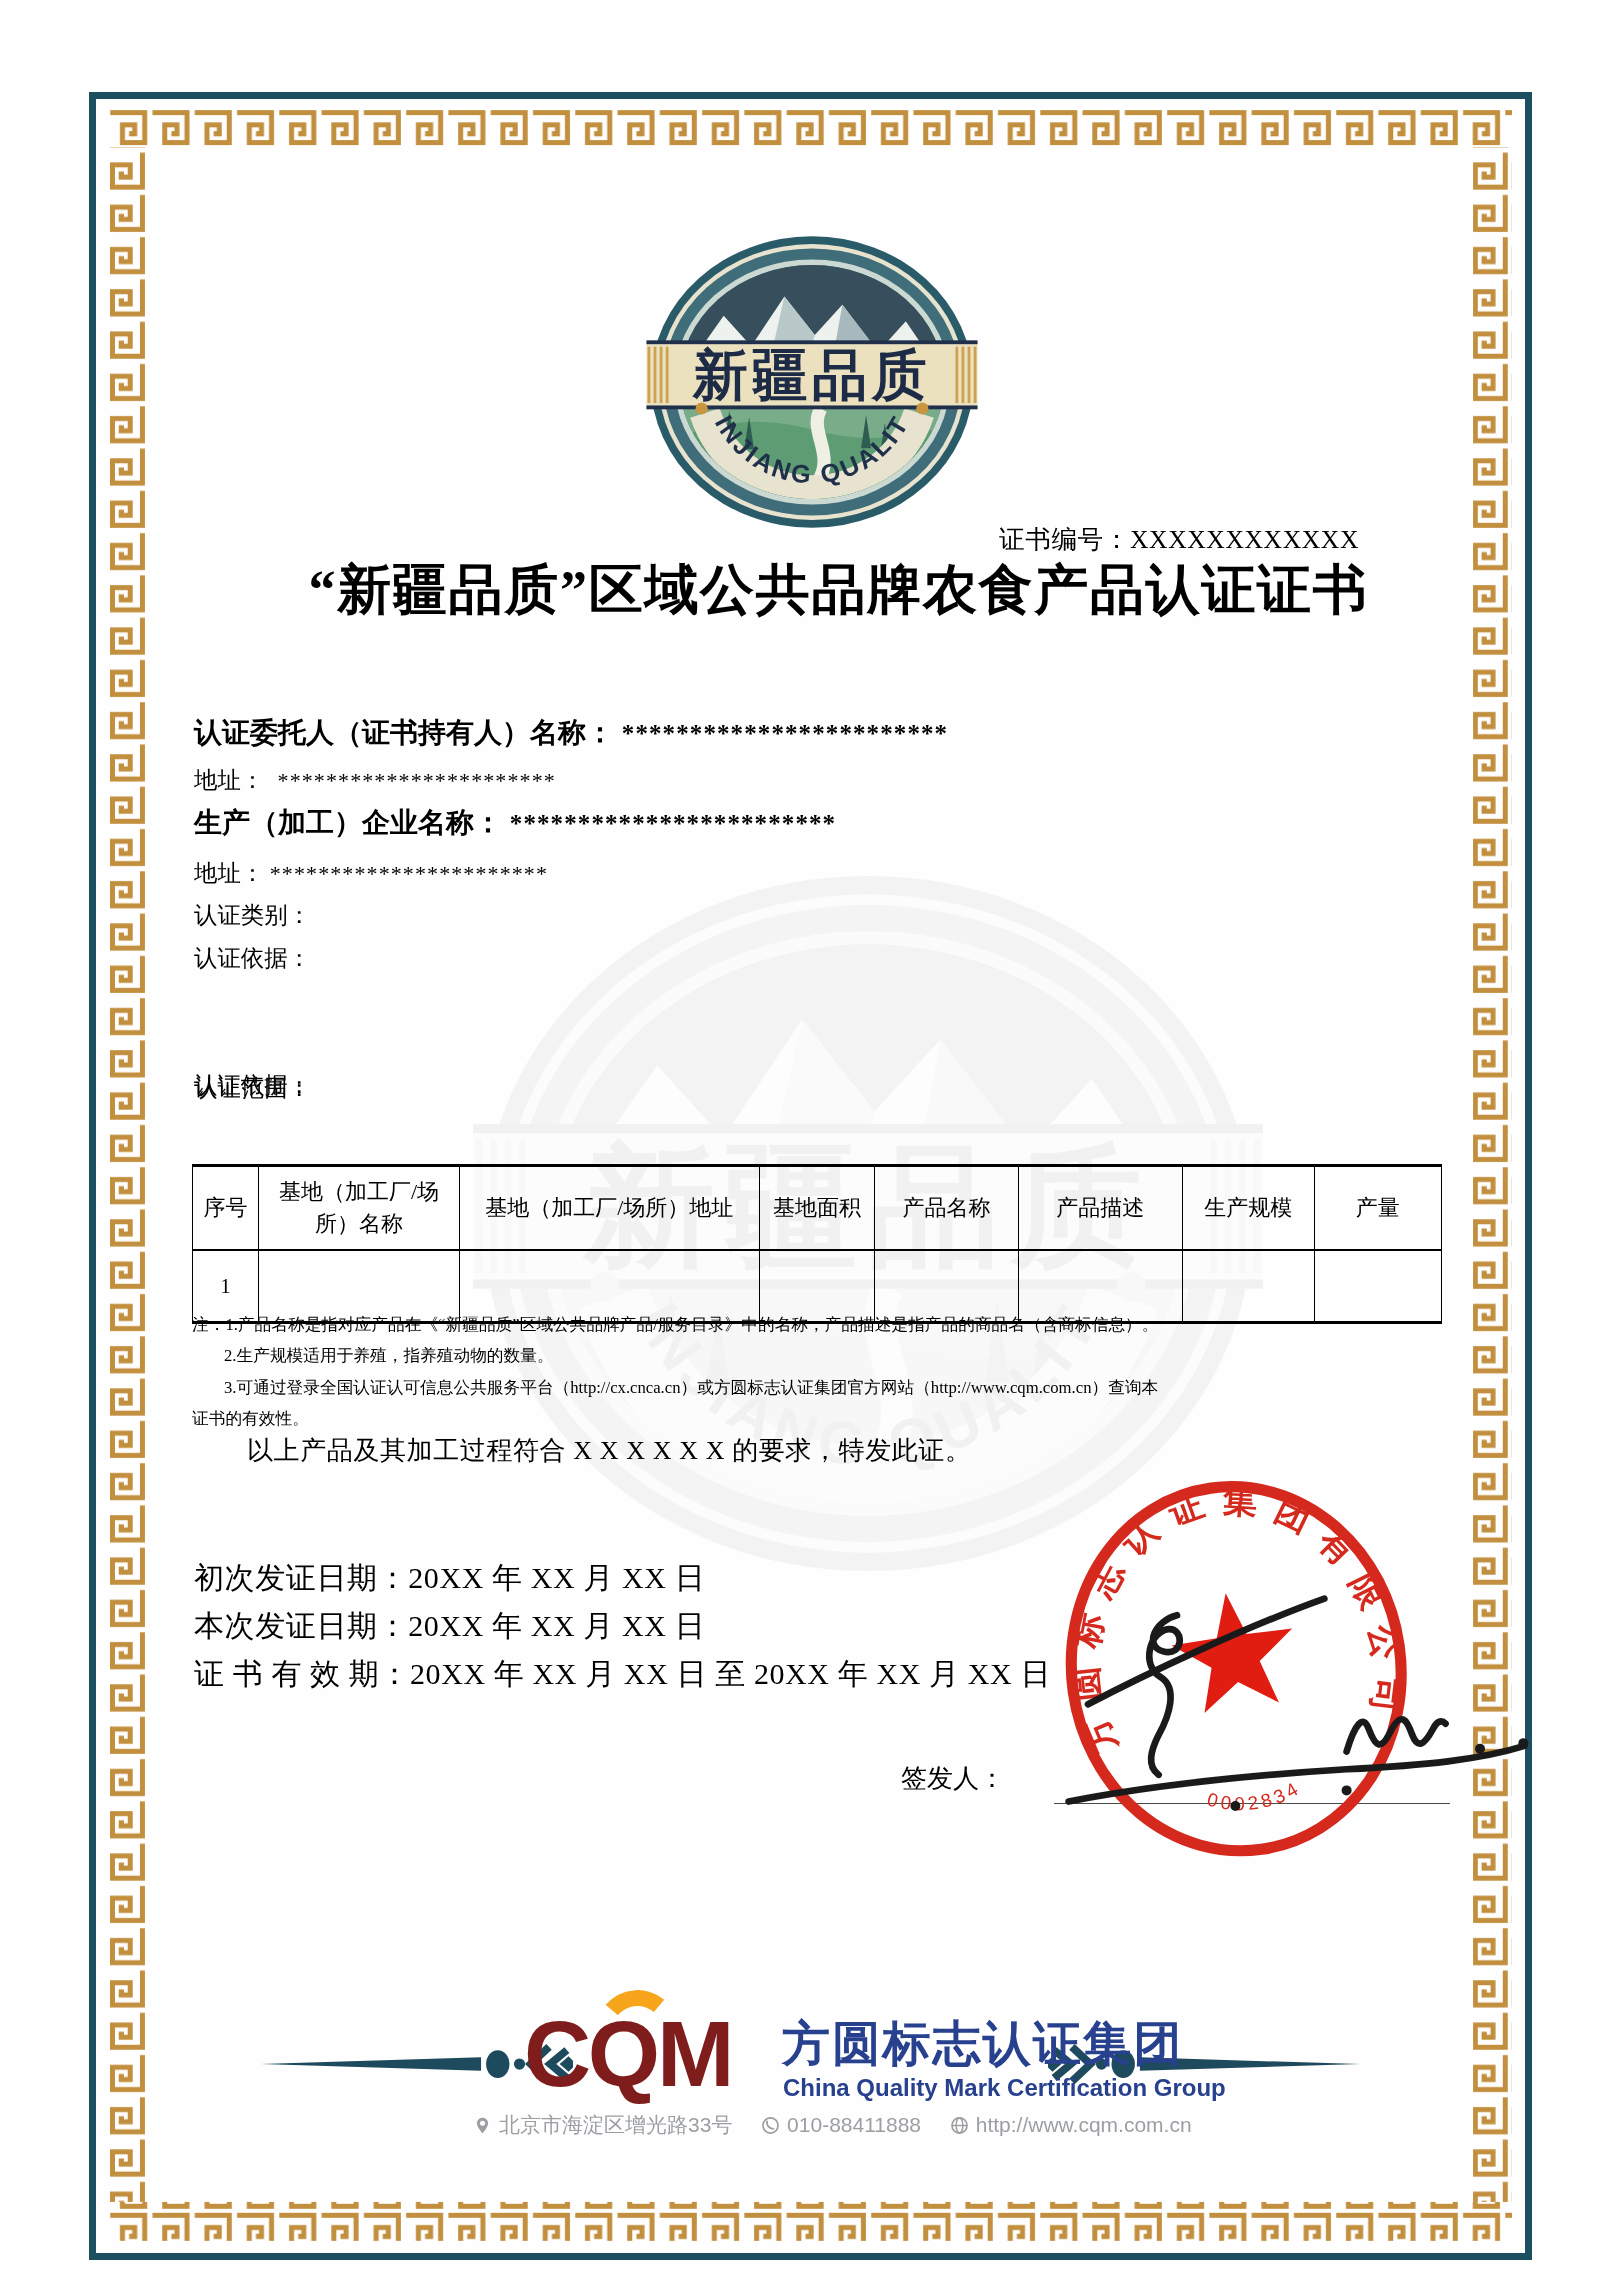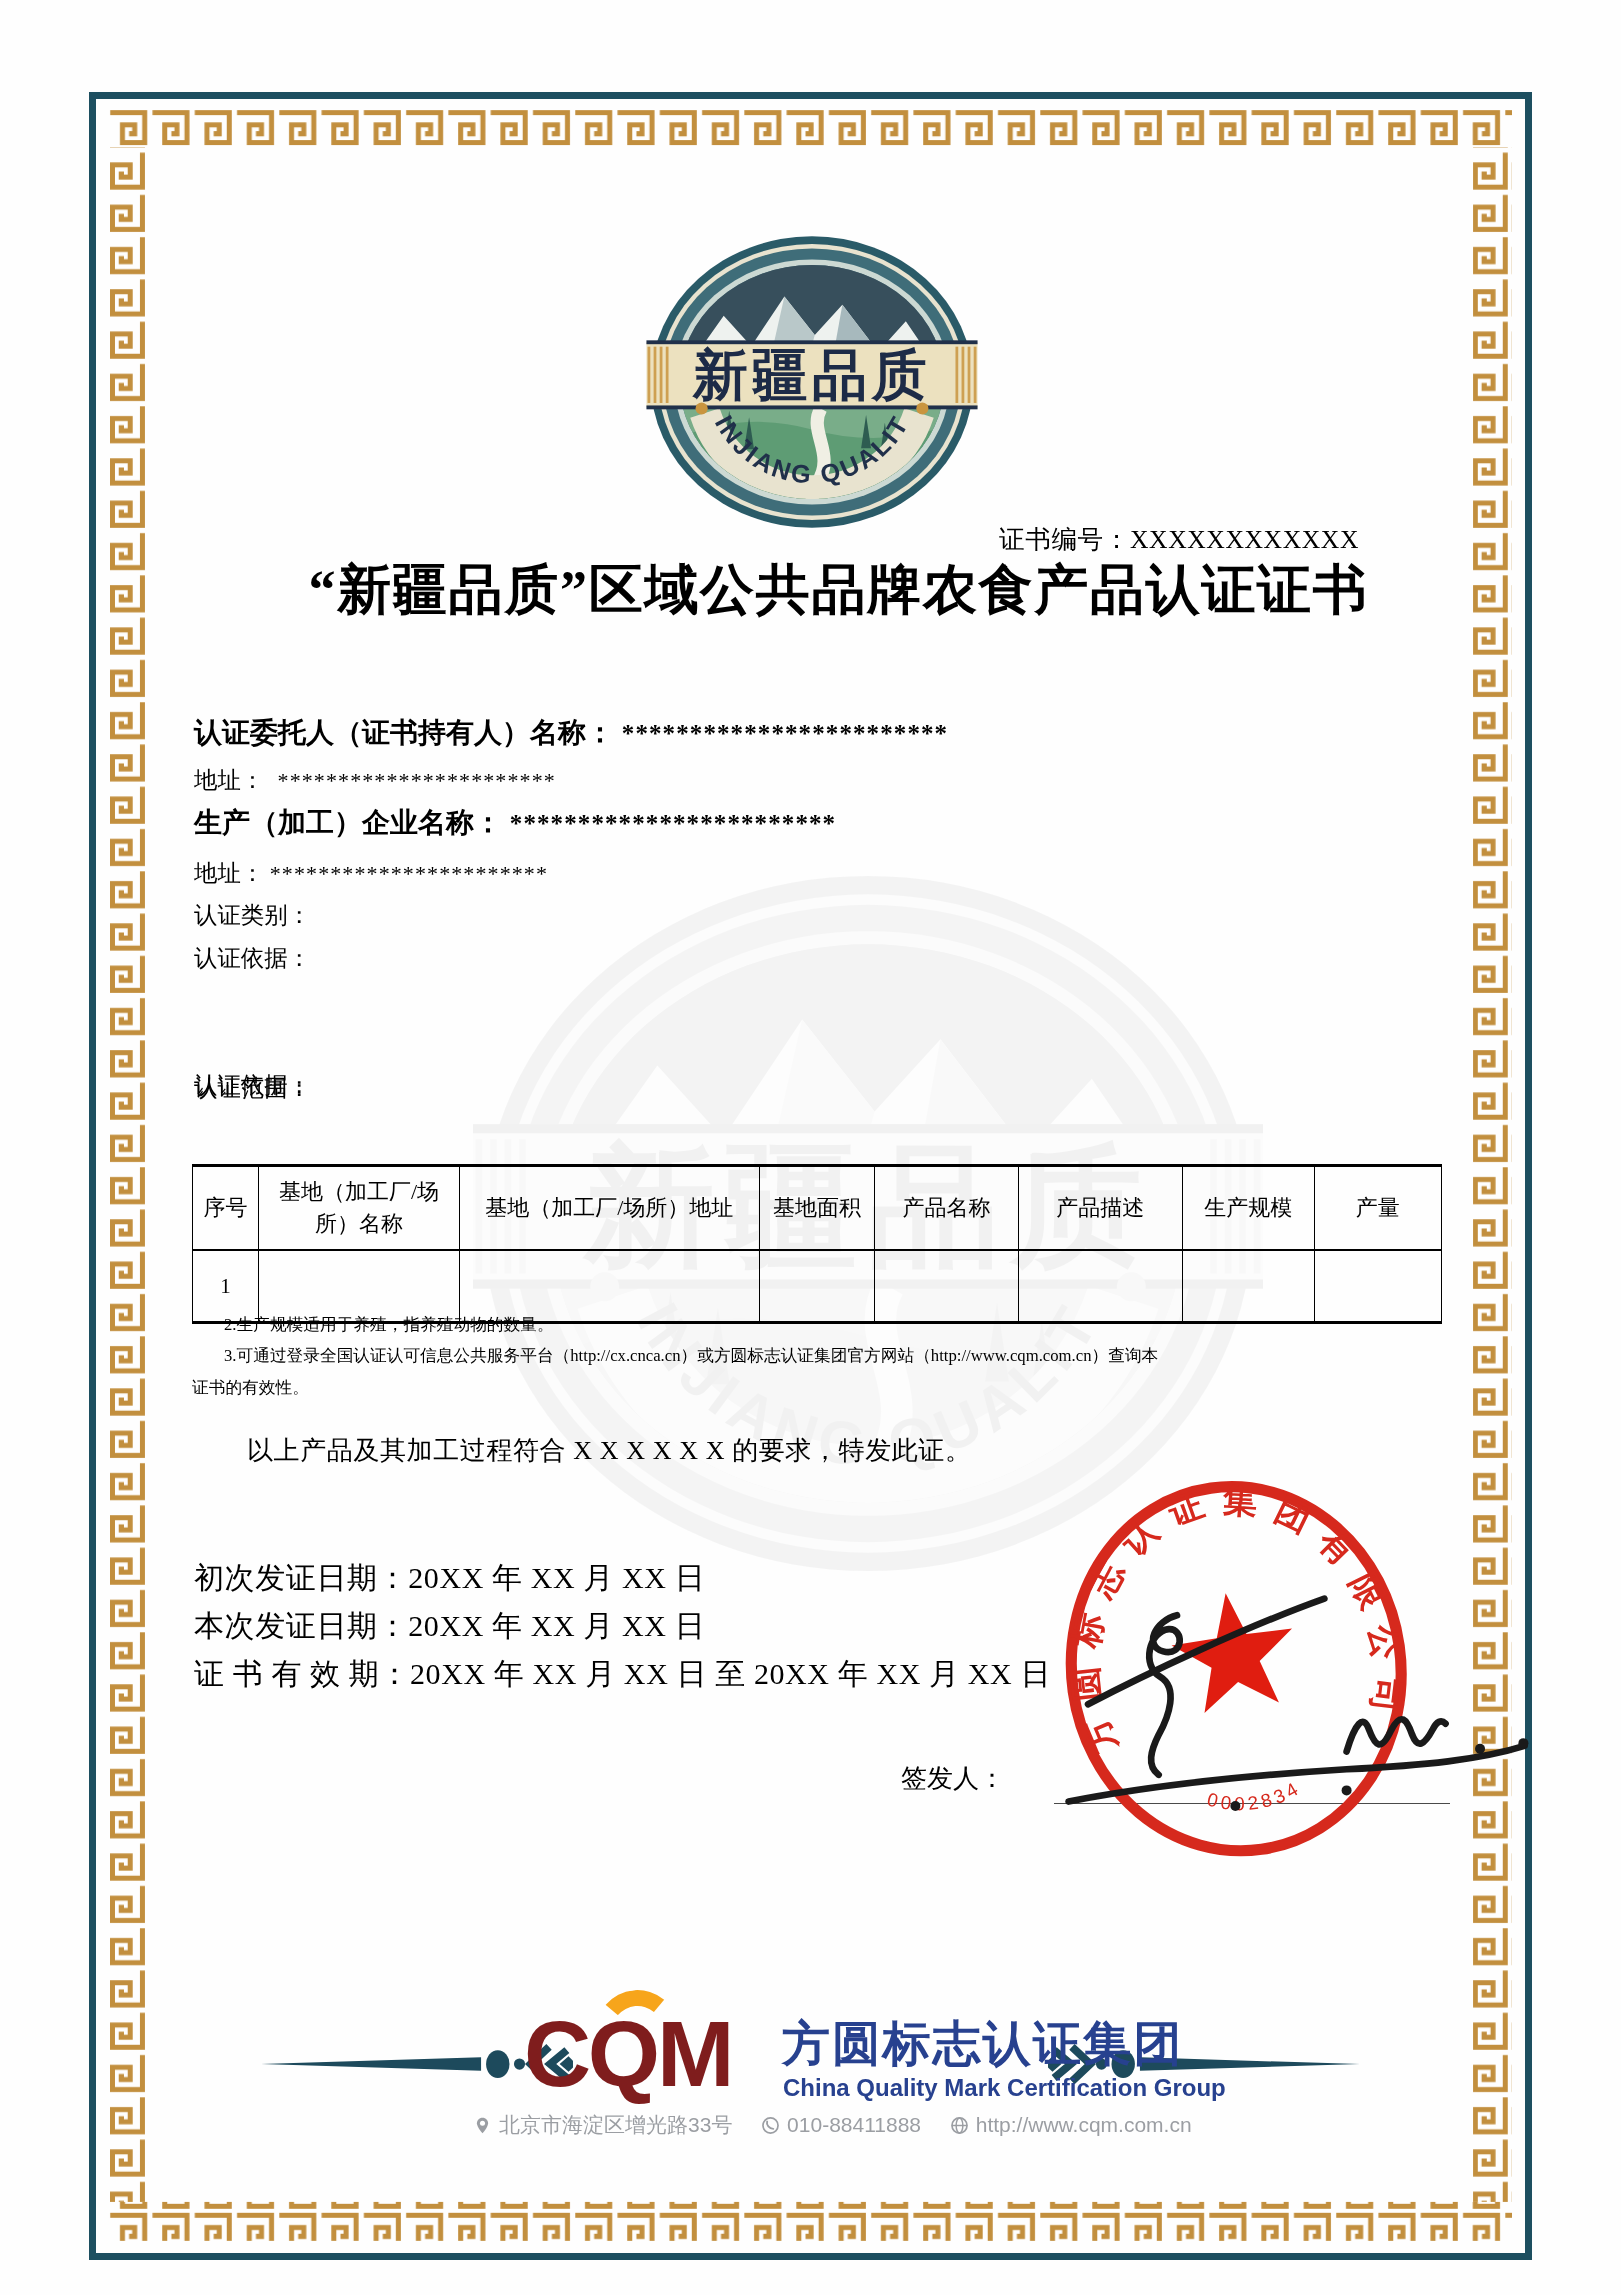--- a/index.html
+++ b/index.html
@@ -196,20 +196,21 @@
         <td></td>
         <td></td>
         <td></td>
         <td></td>
         <td></td>
       </tr>
     </tbody>
   </table>
 
   <div class="notes">
+    <div class="note-line">注：1.产品名称是指对应产品在《“新疆品质”区域公共品牌产品/服务目录》中的名称；产品描述是指产品的商品名（含商标信息）。</div>
     <div class="note-line note-indent">2.生产规模适用于养殖，指养殖动物的数量。</div>
     <div class="note-line note-indent">3.可通过登录全国认证认可信息公共服务平台（http://cx.cnca.cn）或方圆标志认证集团官方网站（http://www.cqm.com.cn）查询本</div>
     <div class="note-line">证书的有效性。</div>
   </div>
 
   <div class="statement">以上产品及其加工过程符合 X X X X X X 的要求，特发此证。</div>
 
   <div class="dline d1">
     <span>初次发证日期：</span><span>20XX 年 XX 月 XX 日</span>
   </div>

